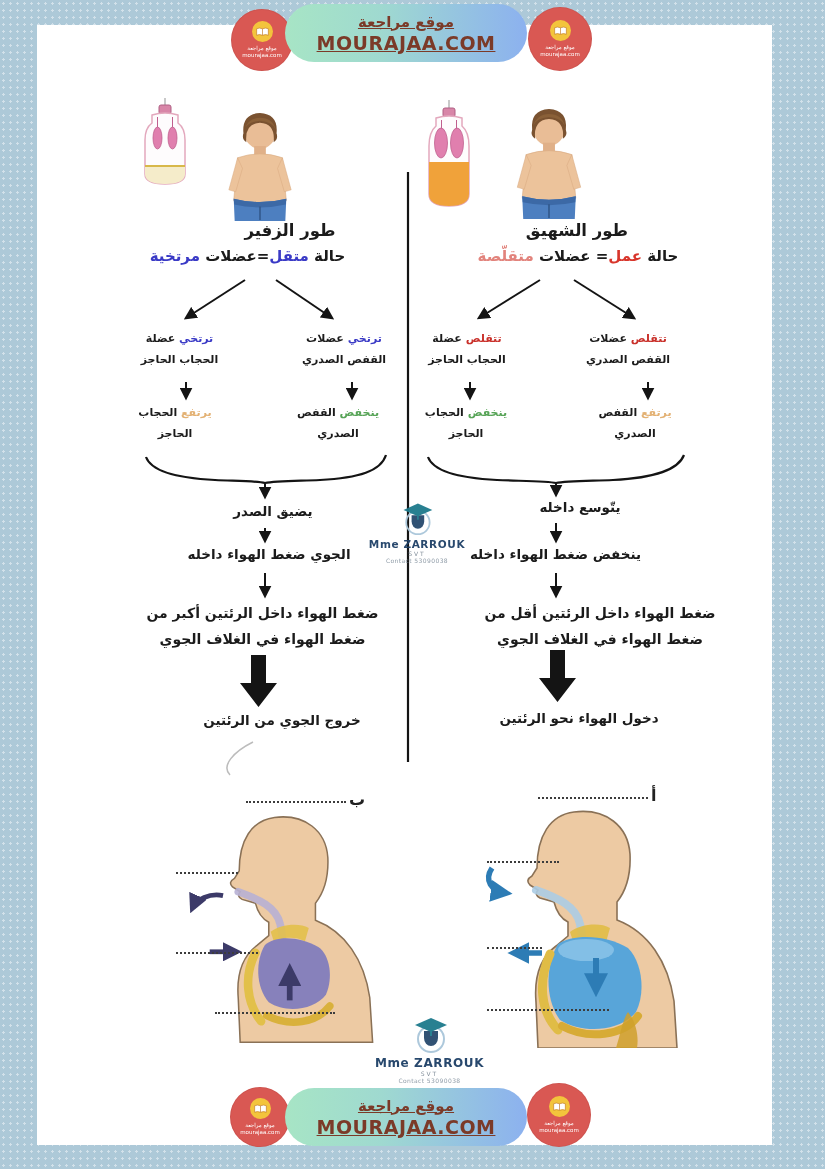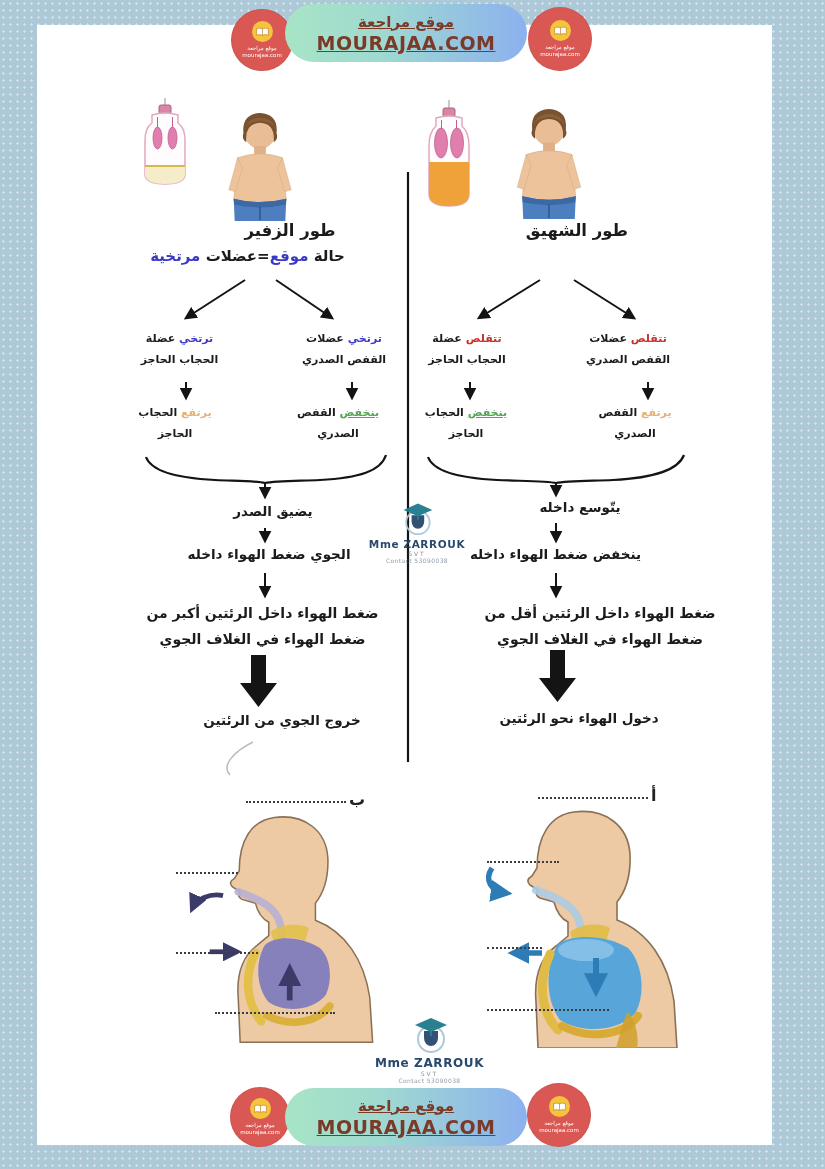--- a/index.html
+++ b/index.html
@@ -11,21 +11,21 @@
   .sheet{position:absolute;left:37px;top:25px;width:735px;height:1120px;background:#ffffff}
   .abs{position:absolute}
   .ar{direction:rtl;text-align:center;font-weight:bold;color:#1b1b1b;font-family:"DejaVu Sans",sans-serif}
   .title{font-size:16.5px;letter-spacing:.5px}
   .cond{font-size:15px}
   .flowbox{font-size:11px;line-height:1.95}
   .flowline{font-size:13.5px}
   .cmp{font-size:14px;line-height:1.85}
   .v-relax{color:#3a3ac6}
   .v-contract{color:#c9302a}
-  .v-lower{color:#57a457;text-decoration:underline}
+  .v-lower{color:#57a457;}
   .v-raise{color:#e3b173}
   .k-red{color:#d8352b}
   .k-salmon{color:#e2837c}
   .k-blue{color:#3a3ac6}
   .pill{position:absolute;width:242px;height:58px;border-radius:29px;
     background:linear-gradient(90deg,#a7e5c5,#9fd9d0 40%,#8cb1ef);
     display:flex;flex-direction:column;align-items:center;justify-content:center;gap:1px;z-index:5}
   .pill .t1{font-size:15px;font-weight:bold;color:#7b3a28;text-decoration:underline;direction:rtl}
   .pill .t2{font-size:19px;font-weight:bold;color:#7b3a28;text-decoration:underline;letter-spacing:.5px}
   .badge{position:absolute;border-radius:50%;background:#d95853;z-index:4;
@@ -117,23 +117,26 @@
     <path d="M22,49 Q45,41 68,49 L72,93 Q45,99 18,93 Z" fill="#ecc39b" stroke="#d7a87e" stroke-width=".6"></path>
     <path d="M22,49 L13,82 L20,84 L27,60 Z" fill="#ecc39b" stroke="#d7a87e" stroke-width=".5"></path>
     <path d="M68,49 L77,82 L70,84 L63,60 Z" fill="#ecc39b" stroke="#d7a87e" stroke-width=".5"></path>
     <path d="M18,91 Q45,98 72,91 L71,114 L19,114 Z" fill="#4d7fc0"></path>
     <path d="M18,91 Q45,98 72,91 L71.5,97 Q45,103 18.5,97 Z" fill="#3c69a6"></path>
     <line x1="45" y1="99" x2="45" y2="113" stroke="#2f5587" stroke-width="1.5"></line>
   </svg>
 
   <div class="abs ar title z2" style="left:195px;top:221px;width:190px">طور الزفير</div>
   <div class="abs ar cond z2" style="left:125px;top:247px;width:245px">
-    <span>حالة </span><span class="k-blue">موقع</span><span>=عضلات </span><span class="k-blue">مرتخية</span>
+    <span>حالة </span><span class="k-blue">متقل</span><span>=عضلات </span><span class="k-blue">مرتخية</span>
   </div>
   <div class="abs ar title z2" style="left:482px;top:221px;width:190px">طور الشهيق</div>
+  <div class="abs ar cond z2" style="left:438px;top:247px;width:280px">
+    <span>حالة </span><span class="k-red">عمل</span><span>= عضلات </span><span class="k-salmon">متقلّصة</span>
+  </div>
 
   <div class="abs ar flowbox z2" style="left:278px;top:328px;width:132px">
     <span class="v-relax">ترتخي</span><span> عضلات</span><br>
     <span>القفص الصدري</span>
   </div>
   <div class="abs ar flowbox z2" style="left:122px;top:328px;width:115px">
     <span class="v-relax">ترتخي</span><span> عضلة</span><br>
     <span>الحجاب الحاجز</span>
   </div>
   <div class="abs ar flowbox z2" style="left:277px;top:402px;width:122px">

